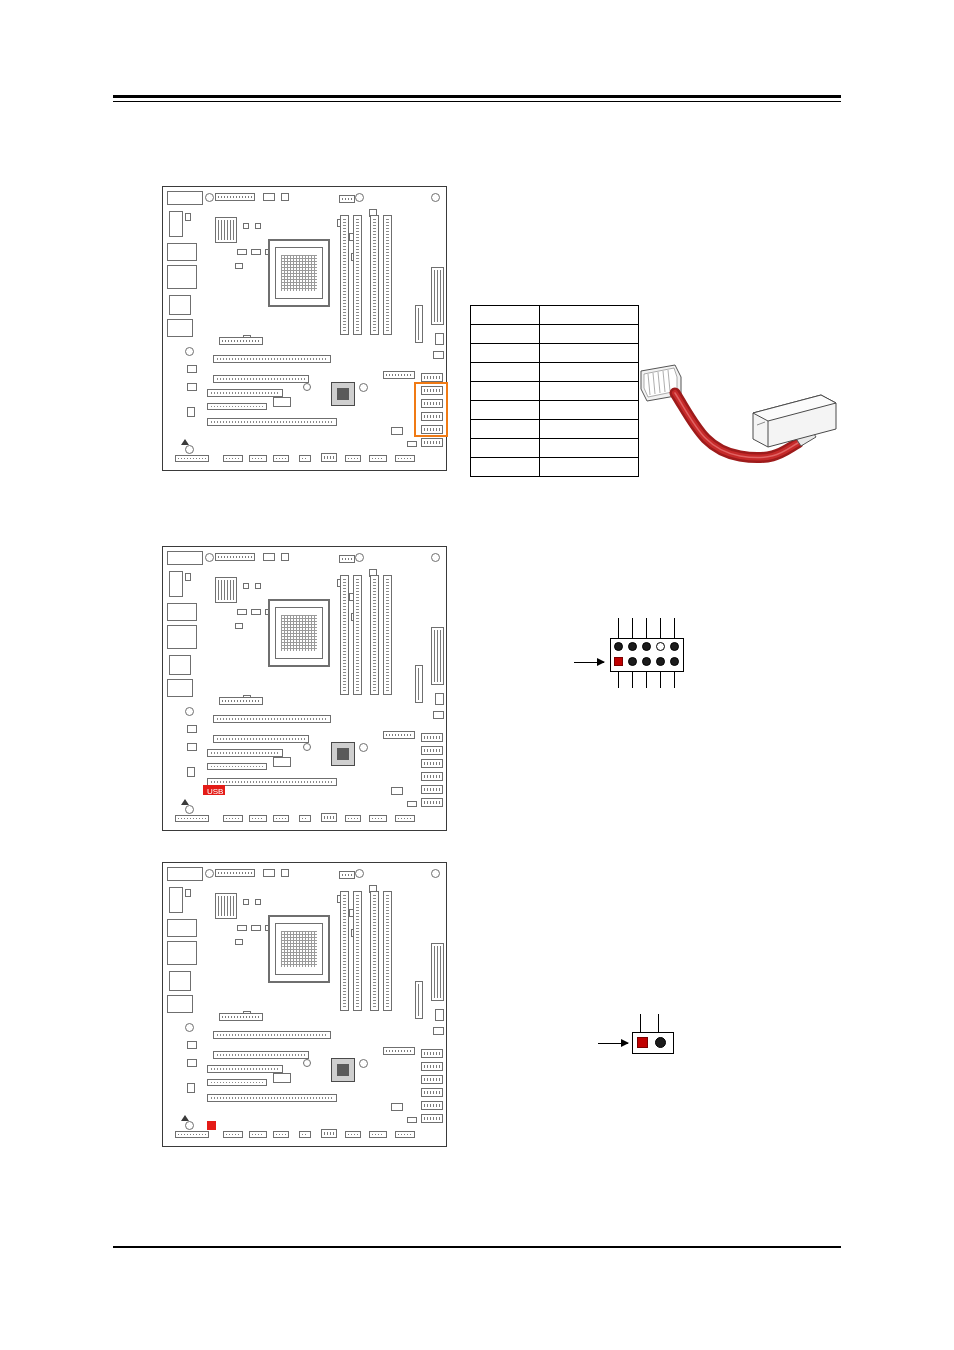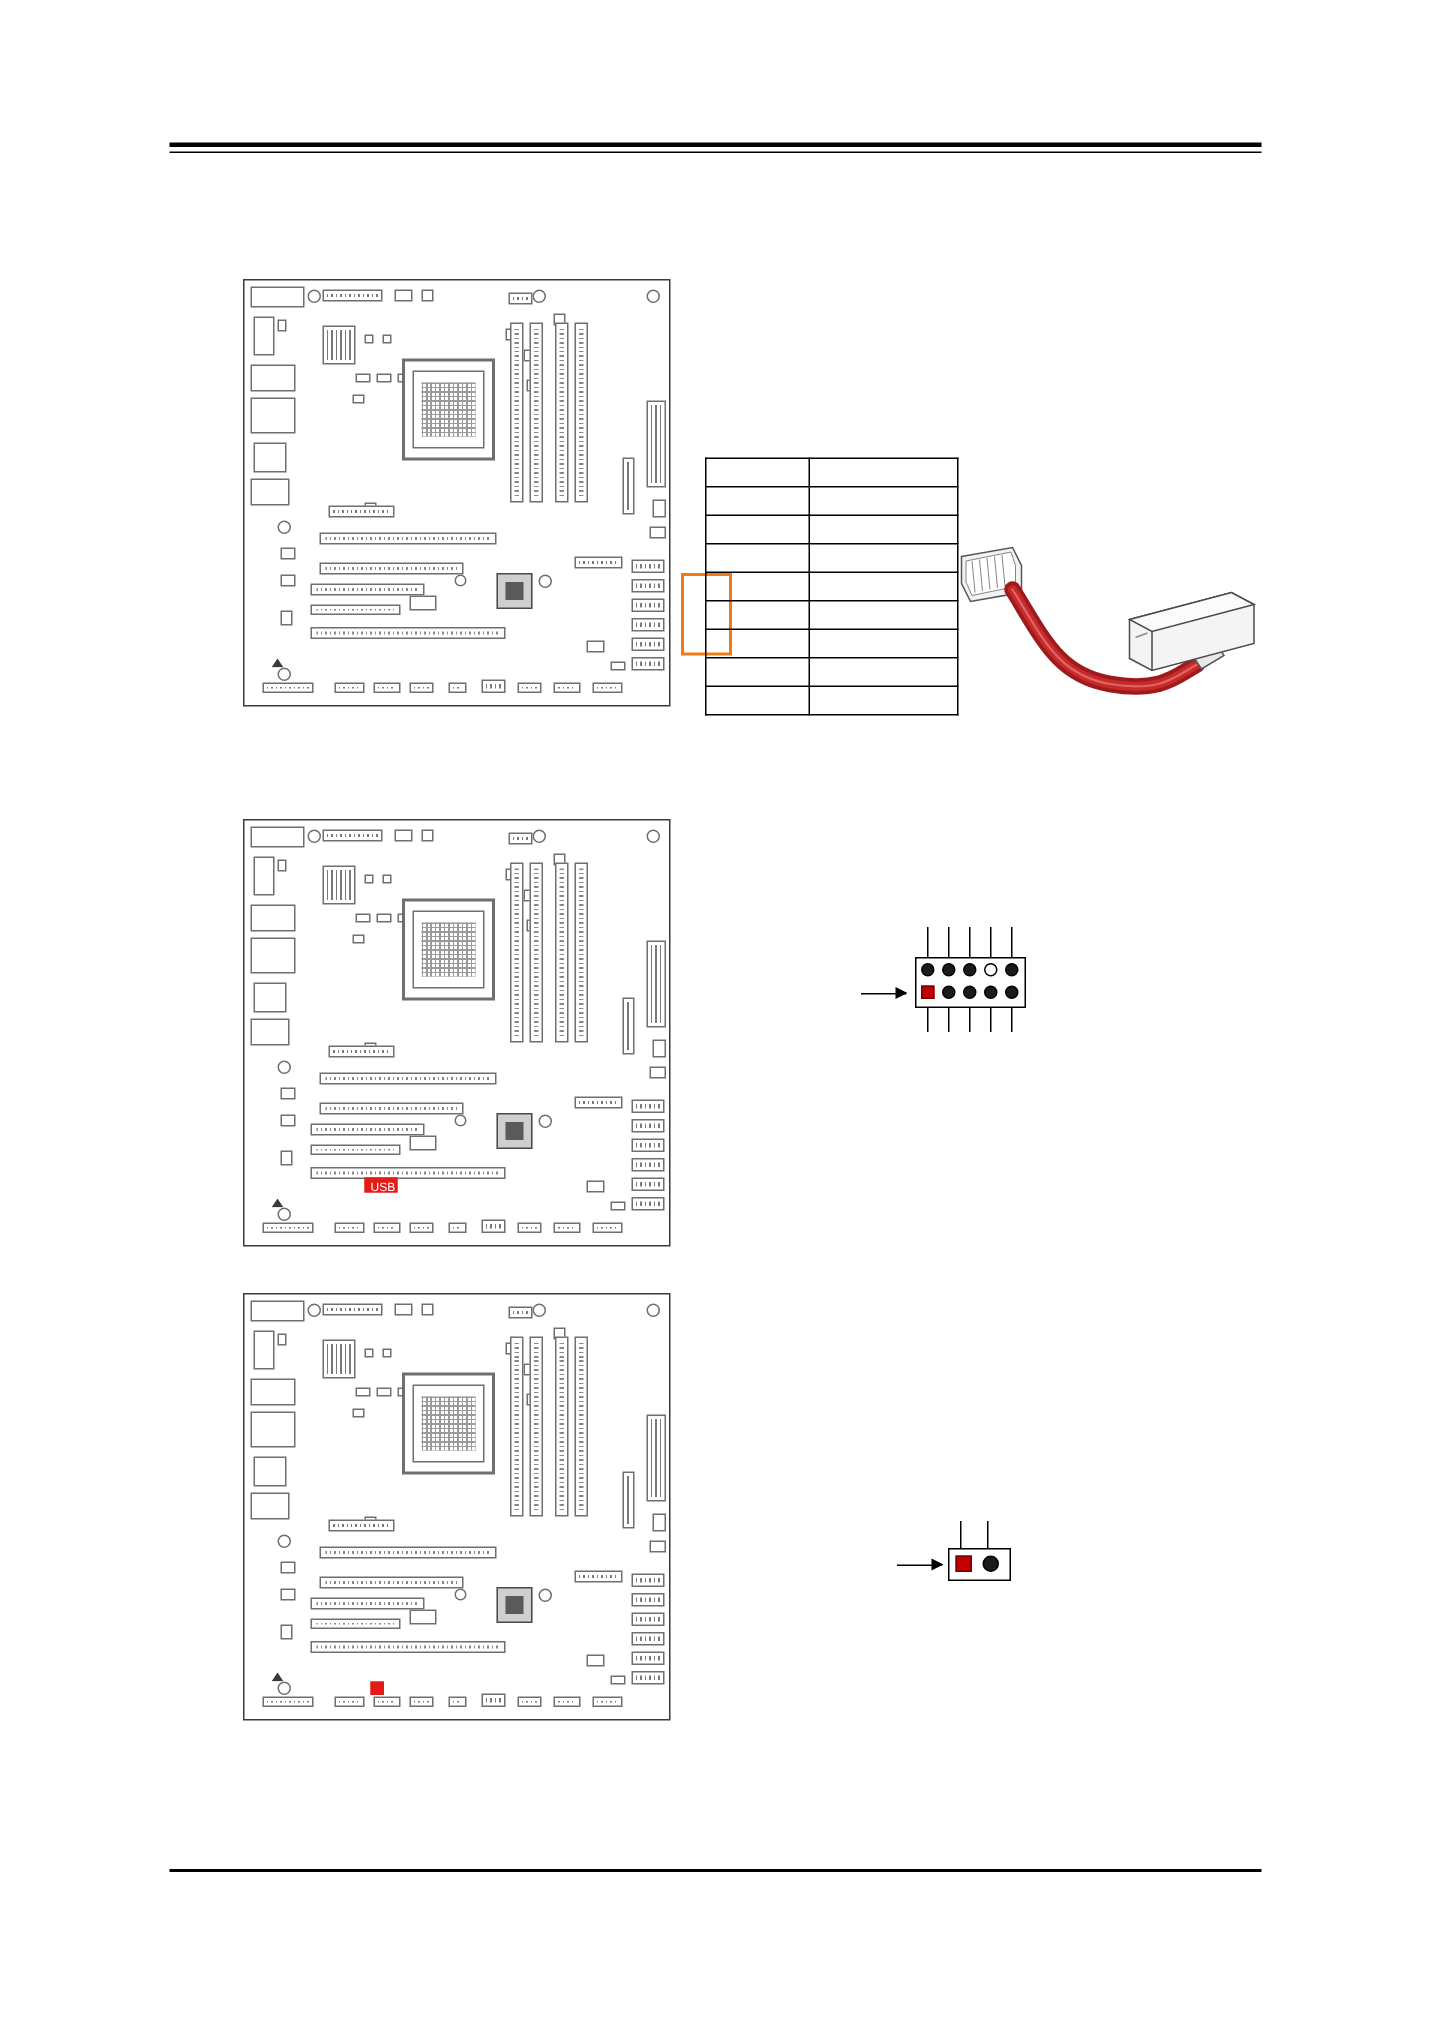--- a/index.html
+++ b/index.html
@@ -39,21 +39,21 @@
   .cpu-outer{position:absolute;border:2px solid #6f6f6f;background:#fff;box-sizing:border-box;}
   .cpu-inner{position:absolute;border:1px solid #6f6f6f;background:#fff;box-sizing:border-box;}
   .cpu-grid{position:absolute;background:
      repeating-linear-gradient(to right,#9a9a9a 0 1px,transparent 1px 3px),
      repeating-linear-gradient(to bottom,#9a9a9a 0 1px,transparent 1px 3px);}
   .chip{position:absolute;border:1px solid #4a4a4a;background:#cfcfcf;box-sizing:border-box;}
   .chip-in{position:absolute;background:#5a5a5a;}
   .io{position:absolute;border:1px solid #6f6f6f;background:#fff;box-sizing:border-box;}
 
   
-  .hl{position:absolute;box-sizing:border-box;background:transparent;margin-left:40px;}
+  .hl{position:absolute;box-sizing:border-box;background:transparent;}
   .hl-orange{border:2px solid #f07a14;}
   .hl-fill-red{background:#e41b17;border:1px solid #e41b17;}
 
   
   table.pin{
     position:absolute;left:470px;top:305px;border-collapse:collapse;
     font-size:9px;
   }
   table.pin td{
     border:1px solid #000;height:18px;padding:0 4px;vertical-align:middle;

